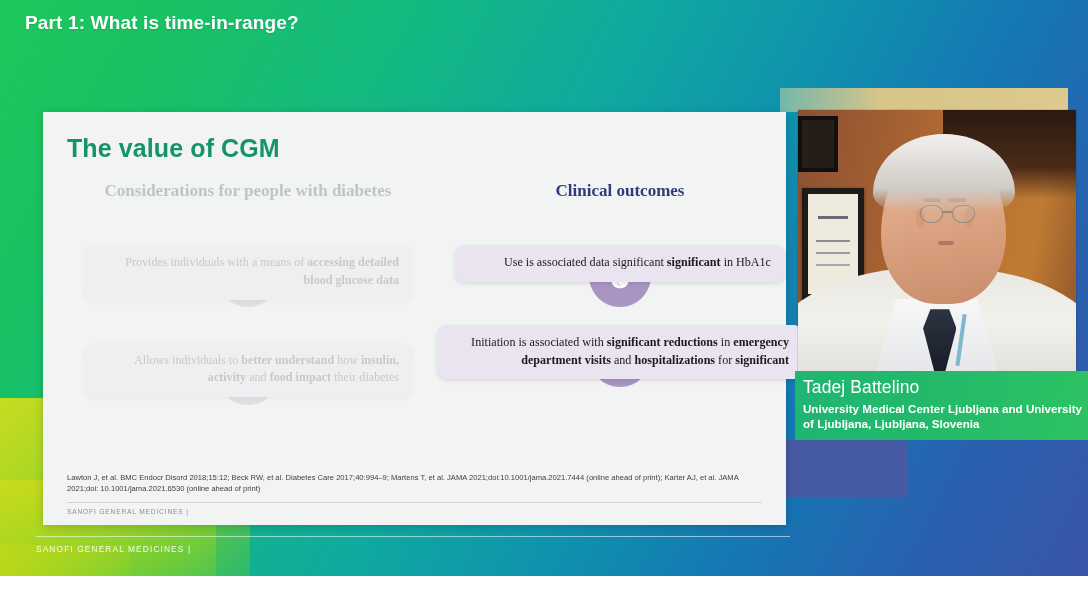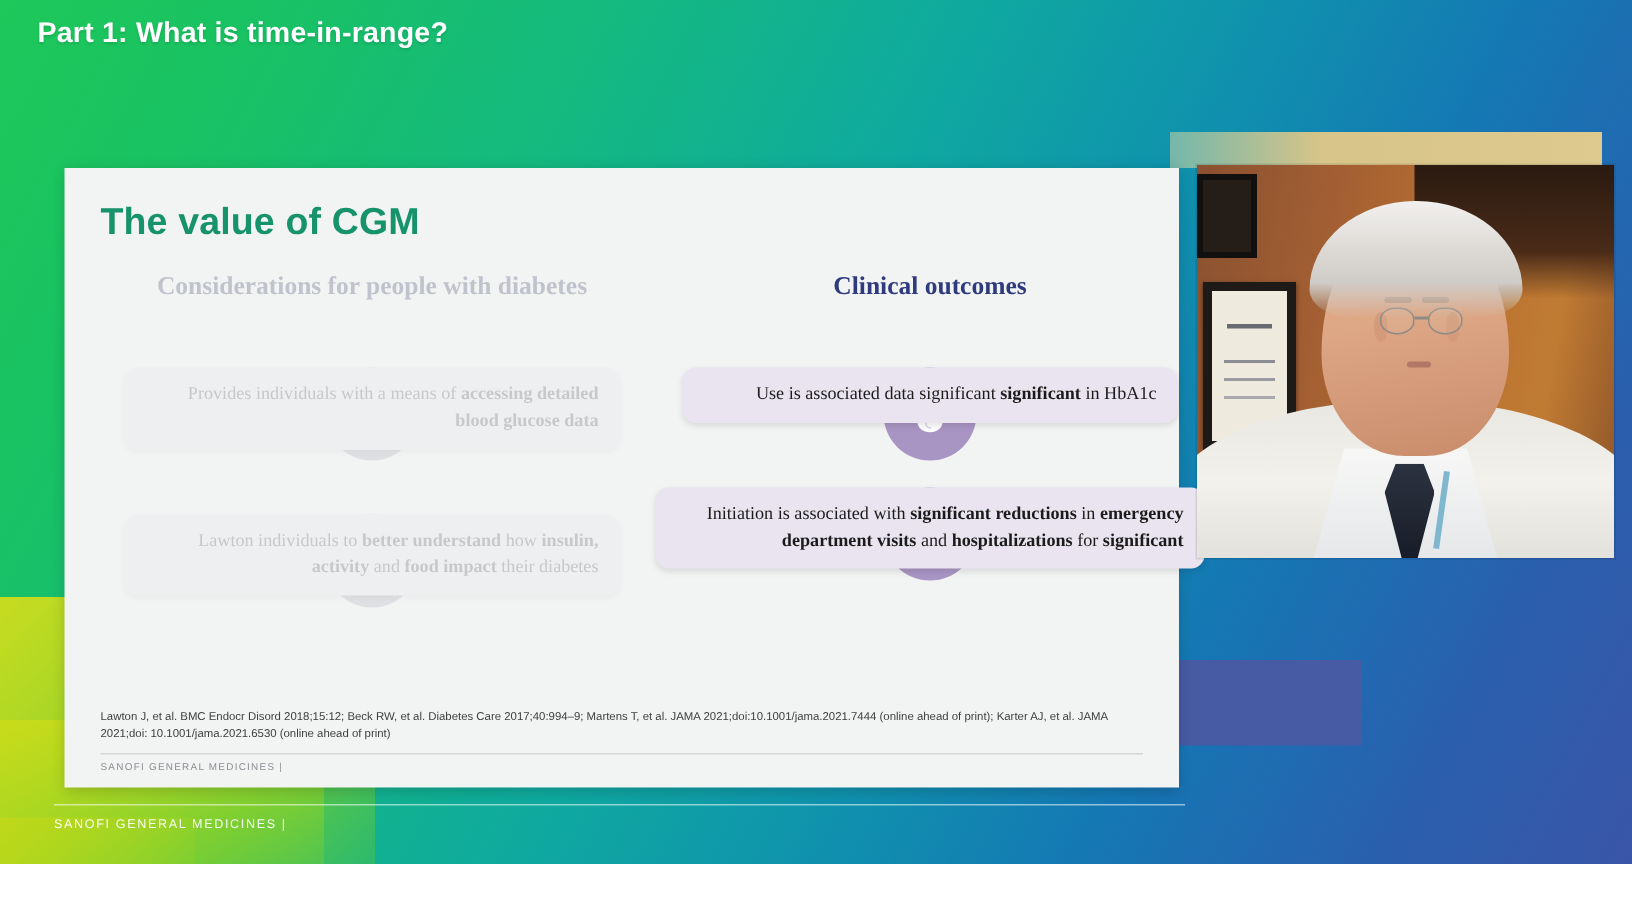--- a/index.html
+++ b/index.html
@@ -391,21 +391,21 @@
               <path d="M0,-9 L2.2,-8.4 L3.6,-10.1 L5.9,-8.4 L5.1,-6.3 L6.7,-4.9 L8.9,-5.2 L9.6,-2.4 L7.6,-1.3 L7.6,0.8 L9.6,1.9 L8.6,4.6 L6.4,4.3 L5,5.9 L5.6,8.1 L2.9,9.1 L1.7,7.2 L-0.4,7.2 L-1.6,9.1 L-4.3,8.1 L-3.7,5.9 L-5.1,4.3 L-7.3,4.6 L-8.3,1.9 L-6.3,0.8 L-6.3,-1.3 L-8.3,-2.4 L-7.6,-5.2 L-5.4,-4.9 L-3.8,-6.3 L-4.6,-8.4 L-2.3,-10.1 L-0.9,-8.4 Z"></path>
               <circle cx="0.6" cy="-0.3" r="3.4" fill="#a995c4"></circle>
             </g>
             <g transform="translate(10.5,21) scale(0.62)">
               <path d="M0,-9 L2.2,-8.4 L3.6,-10.1 L5.9,-8.4 L5.1,-6.3 L6.7,-4.9 L8.9,-5.2 L9.6,-2.4 L7.6,-1.3 L7.6,0.8 L9.6,1.9 L8.6,4.6 L6.4,4.3 L5,5.9 L5.6,8.1 L2.9,9.1 L1.7,7.2 L-0.4,7.2 L-1.6,9.1 L-4.3,8.1 L-3.7,5.9 L-5.1,4.3 L-7.3,4.6 L-8.3,1.9 L-6.3,0.8 L-6.3,-1.3 L-8.3,-2.4 L-7.6,-5.2 L-5.4,-4.9 L-3.8,-6.3 L-4.6,-8.4 L-2.3,-10.1 L-0.9,-8.4 Z"></path>
               <circle cx="0.6" cy="-0.3" r="3.4" fill="#a995c4"></circle>
             </g>
           </svg>
         </div>
         <div class="callout">
-          <span>Lawton individuals to </span><b>better understand</b><span> how </span><b>insulin, activity</b><span> and </span><b>food impact</b><span> their diabetes</span>
+          <span>Allows individuals to </span><b>better understand</b><span> how </span><b>insulin, activity</b><span> and </span><b>food impact</b><span> their diabetes</span>
         </div>
       </div>
     </div>
 
     <div class="col col-right">
       <div class="col-head navy">Clinical outcomes</div>
 
       <div class="item">
         <div class="icon-circle">
           <svg width="30" height="30" viewBox="0 0 32 32">
@@ -455,19 +455,23 @@
       <div class="vid-glasses">
         <div class="lens l"></div>
         <div class="bridge"></div>
         <div class="lens r"></div>
       </div>
       <div class="vid-mouth"></div>
     </div>
     <div class="vid-hair"></div>
   </div>
 
+  <div class="nameplate">
+    <div class="np-name">Tadej Battelino</div>
+    <div class="np-affil">University Medical Center Ljubljana and University of Ljubljana, Ljubljana, Slovenia</div>
+  </div>
 
   <div class="page-foot">
     <div class="page-foot-rule"></div>
     <div class="page-foot-brand">SANOFI GENERAL MEDICINES  |</div>
   </div>
 
 </div>
 
 </body></html>

